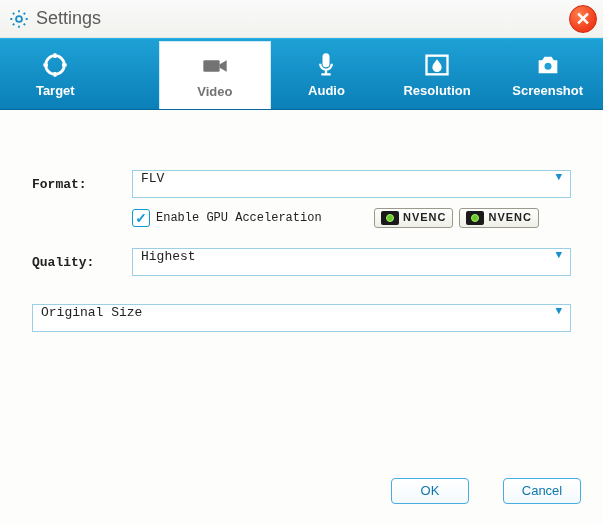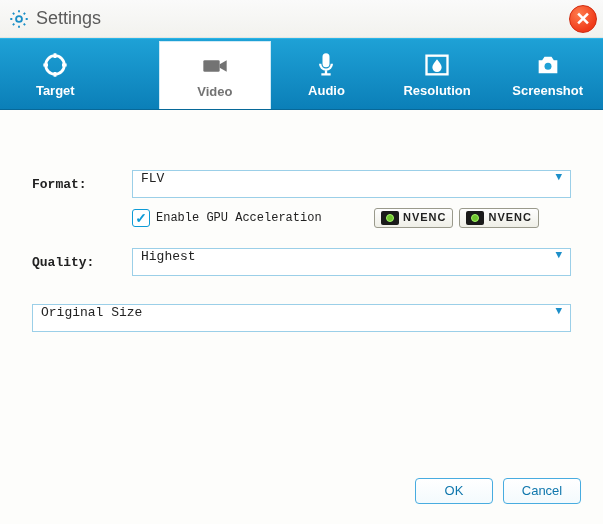--- a/index.html
+++ b/index.html
@@ -160,21 +160,21 @@
   }
   .badge .eye .dot {
     width: 8px; height: 8px;
     border-radius: 50%;
     background: #6fc52e;
     border: 1px solid #a4f46a;
   }
   .footer {
     display: flex;
     justify-content: flex-end;
-    gap: 10px;
+    gap: 34px;
     padding: 8px 22px 14px;
   }
   .btn {
     width: 78px;
     height: 26px;
     border: 1px solid #48ace0;
     border-radius: 4px;
     background: linear-gradient(#ffffff,#f3fafd);
     color: #1077ad;
     font-size: 13px;

